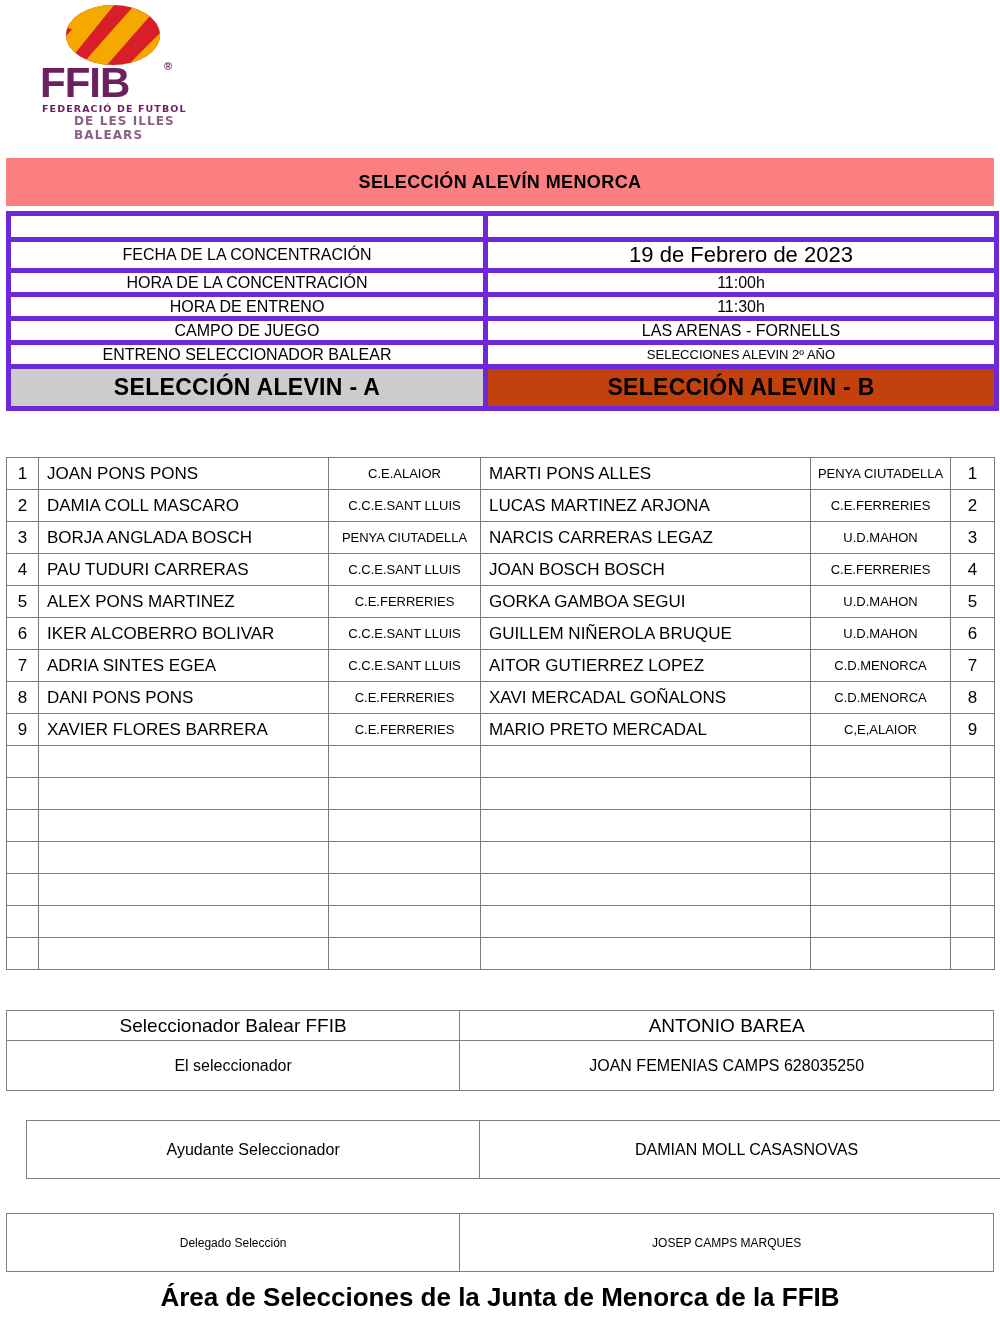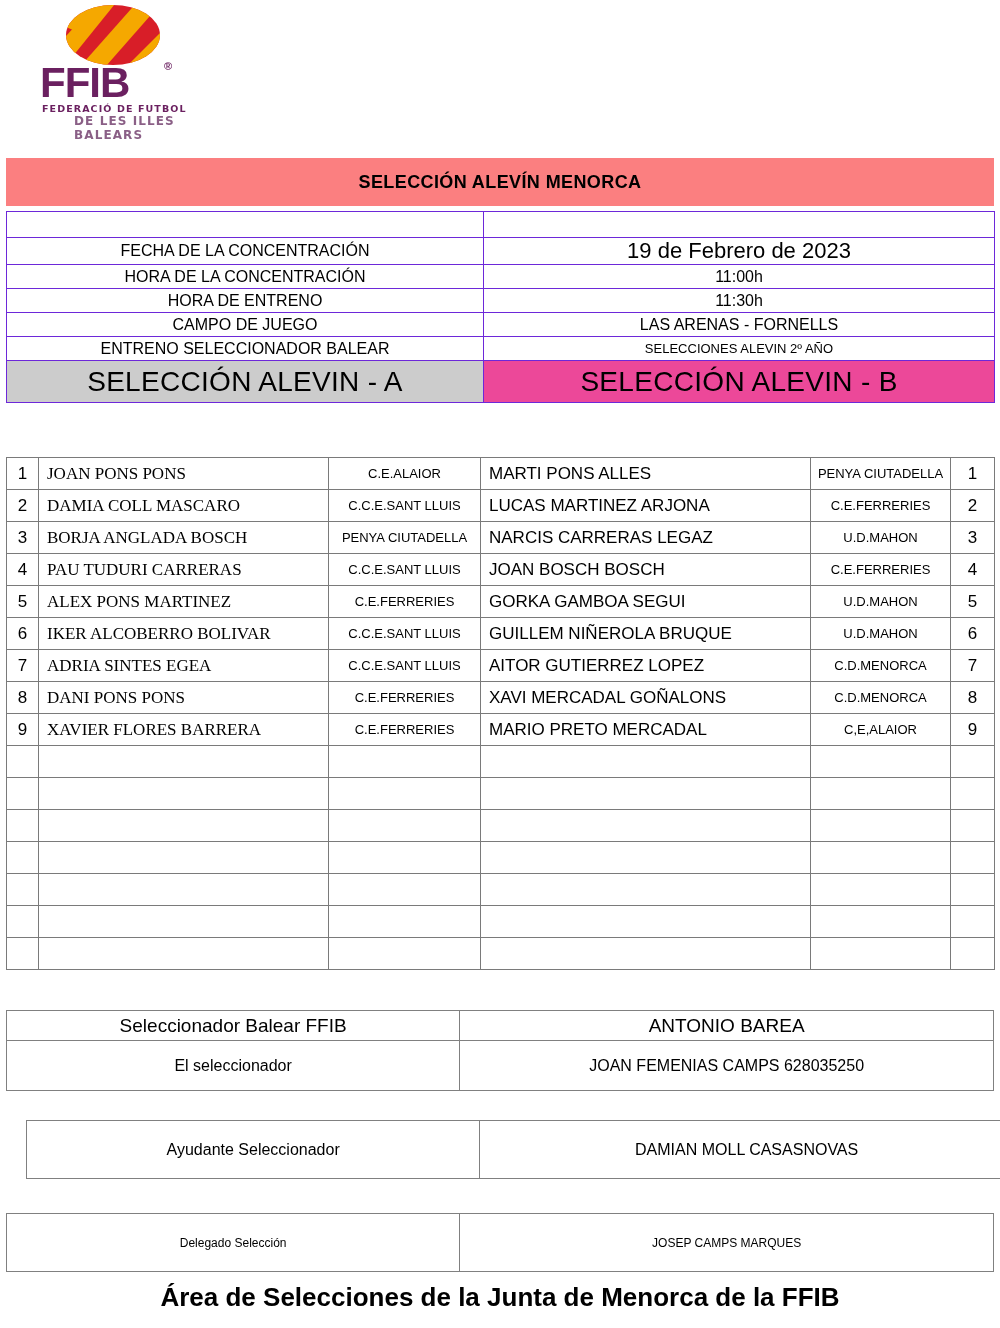--- a/index.html
+++ b/index.html
@@ -44,45 +44,45 @@
     display: flex; align-items: center; justify-content: center;
     font-size: 18px; font-weight: bold; letter-spacing: .4px;
   }
 
   
   .info-table {
     position: absolute; left: 6px; top: 211px; width: 988px;
     border-collapse: collapse; table-layout: fixed;
   }
   .info-table td {
-    border: 1px solid #6d28d9;
+    border: 5px solid #6d28d9;
     text-align: center; vertical-align: middle;
     height: 24px; padding: 0 20px;
   }
   .info-table .c-label { width: 477px; font-size: 16px; }
   .info-table .c-value { width: 511px; font-size: 16px; }
   .info-table tr.blank td { height: 26px; }
   .info-table .v-big { font-size: 22px; }
   .info-table .v-small { font-size: 13px; }
   .sel-head td {
     background: #cccccc; height: 42px;
-    font-size: 28px; font-weight: normal; letter-spacing: .3px;
+    font-size: 23px; font-weight: bold; letter-spacing: .3px;
   }
 
   
   .roster {
     position: absolute; left: 6px; top: 457px; width: 988px;
     border-collapse: collapse; table-layout: fixed;
   }
   .roster td {
     border: 1px solid #7a7a7a; height: 32px; padding: 0 3px;
     vertical-align: middle;
   }
   .roster .num { width: 32px; text-align: center; font-size: 17px; }
-  .roster .nameA { width: 290px; text-align: left; font-size: 17px; padding-left: 8px; font-family: Liberation Serif, serif; }
+  .roster .nameA { width: 290px; text-align: left; font-size: 17px; padding-left: 8px; }
   .roster .clubA { width: 152px; text-align: center; font-size: 13px; }
   .roster .nameB { width: 330px; text-align: left; font-size: 17px; padding-left: 8px; }
   .roster .clubB { width: 140px; text-align: center; font-size: 13px; }
   .roster .numB { width: 44px; text-align: center; font-size: 17px; }
 
   
   .sig {
     position: absolute; border-collapse: collapse; table-layout: fixed;
     left: 6px; width: 988px;
   }
@@ -153,21 +153,21 @@
       <tr>
         <td class="c-label">CAMPO DE JUEGO</td>
         <td class="c-value">LAS ARENAS - FORNELLS</td>
       </tr>
       <tr>
         <td class="c-label">ENTRENO SELECCIONADOR BALEAR</td>
         <td class="c-value v-small">SELECCIONES ALEVIN 2º AÑO</td>
       </tr>
       <tr class="sel-head">
         <td style="background: rgb(204, 204, 204);">SELECCIÓN   ALEVIN - A</td>
-        <td style="background: #ec4899;">SELECCIÓN   ALEVIN - B</td>
+        <td style="background: #c2410c;">SELECCIÓN   ALEVIN - B</td>
       </tr>
     </tbody>
   </table>
 
   <table class="roster">
     <tbody id="roster-body">
         <tr>
           <td class="num">1</td>
           <td class="nameA">JOAN PONS PONS</td>
           <td class="clubA">C.E.ALAIOR</td>

